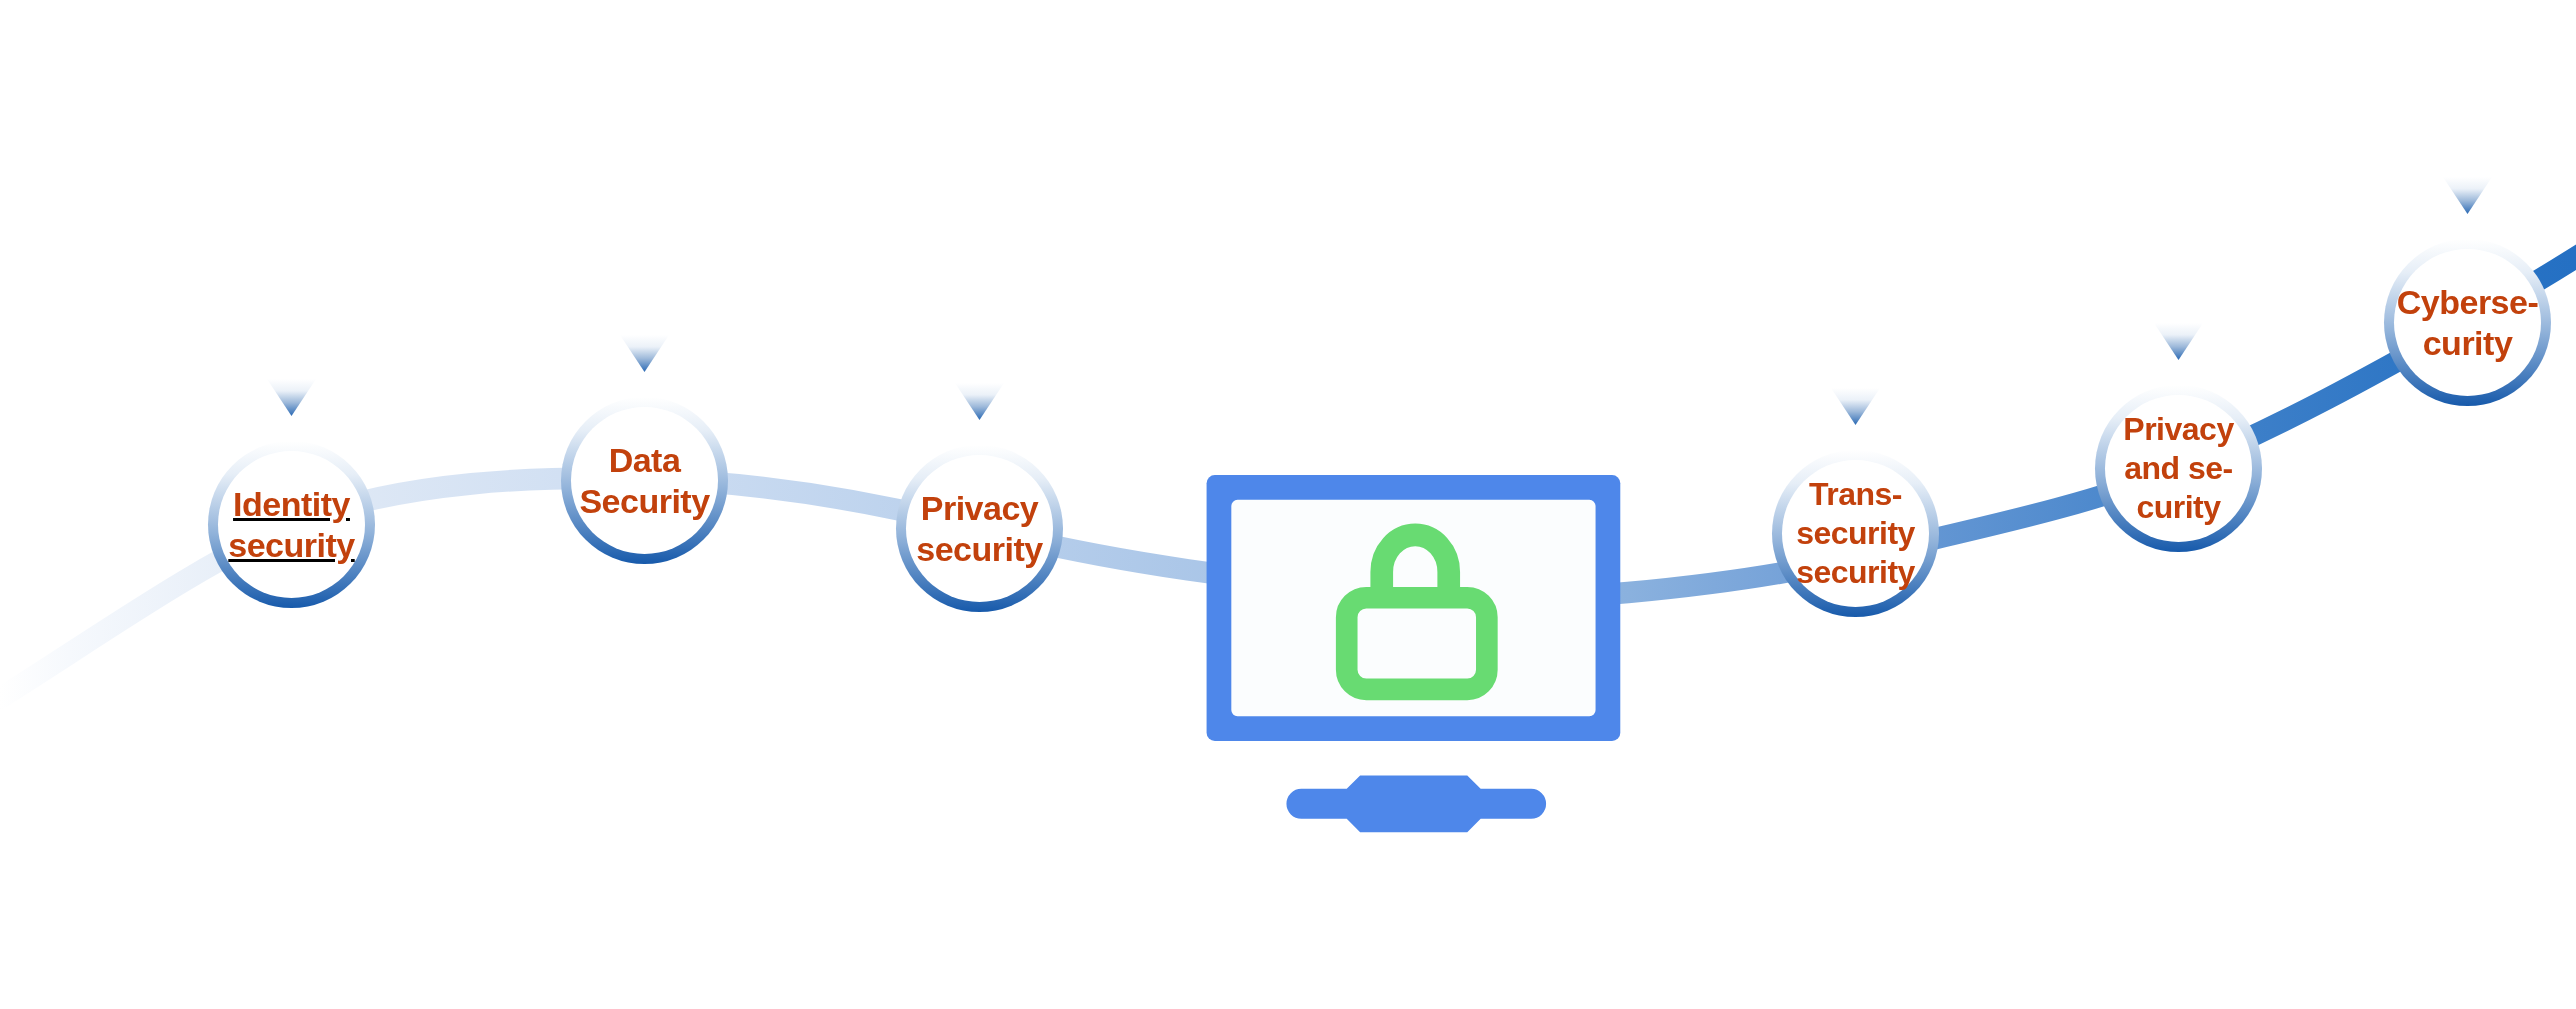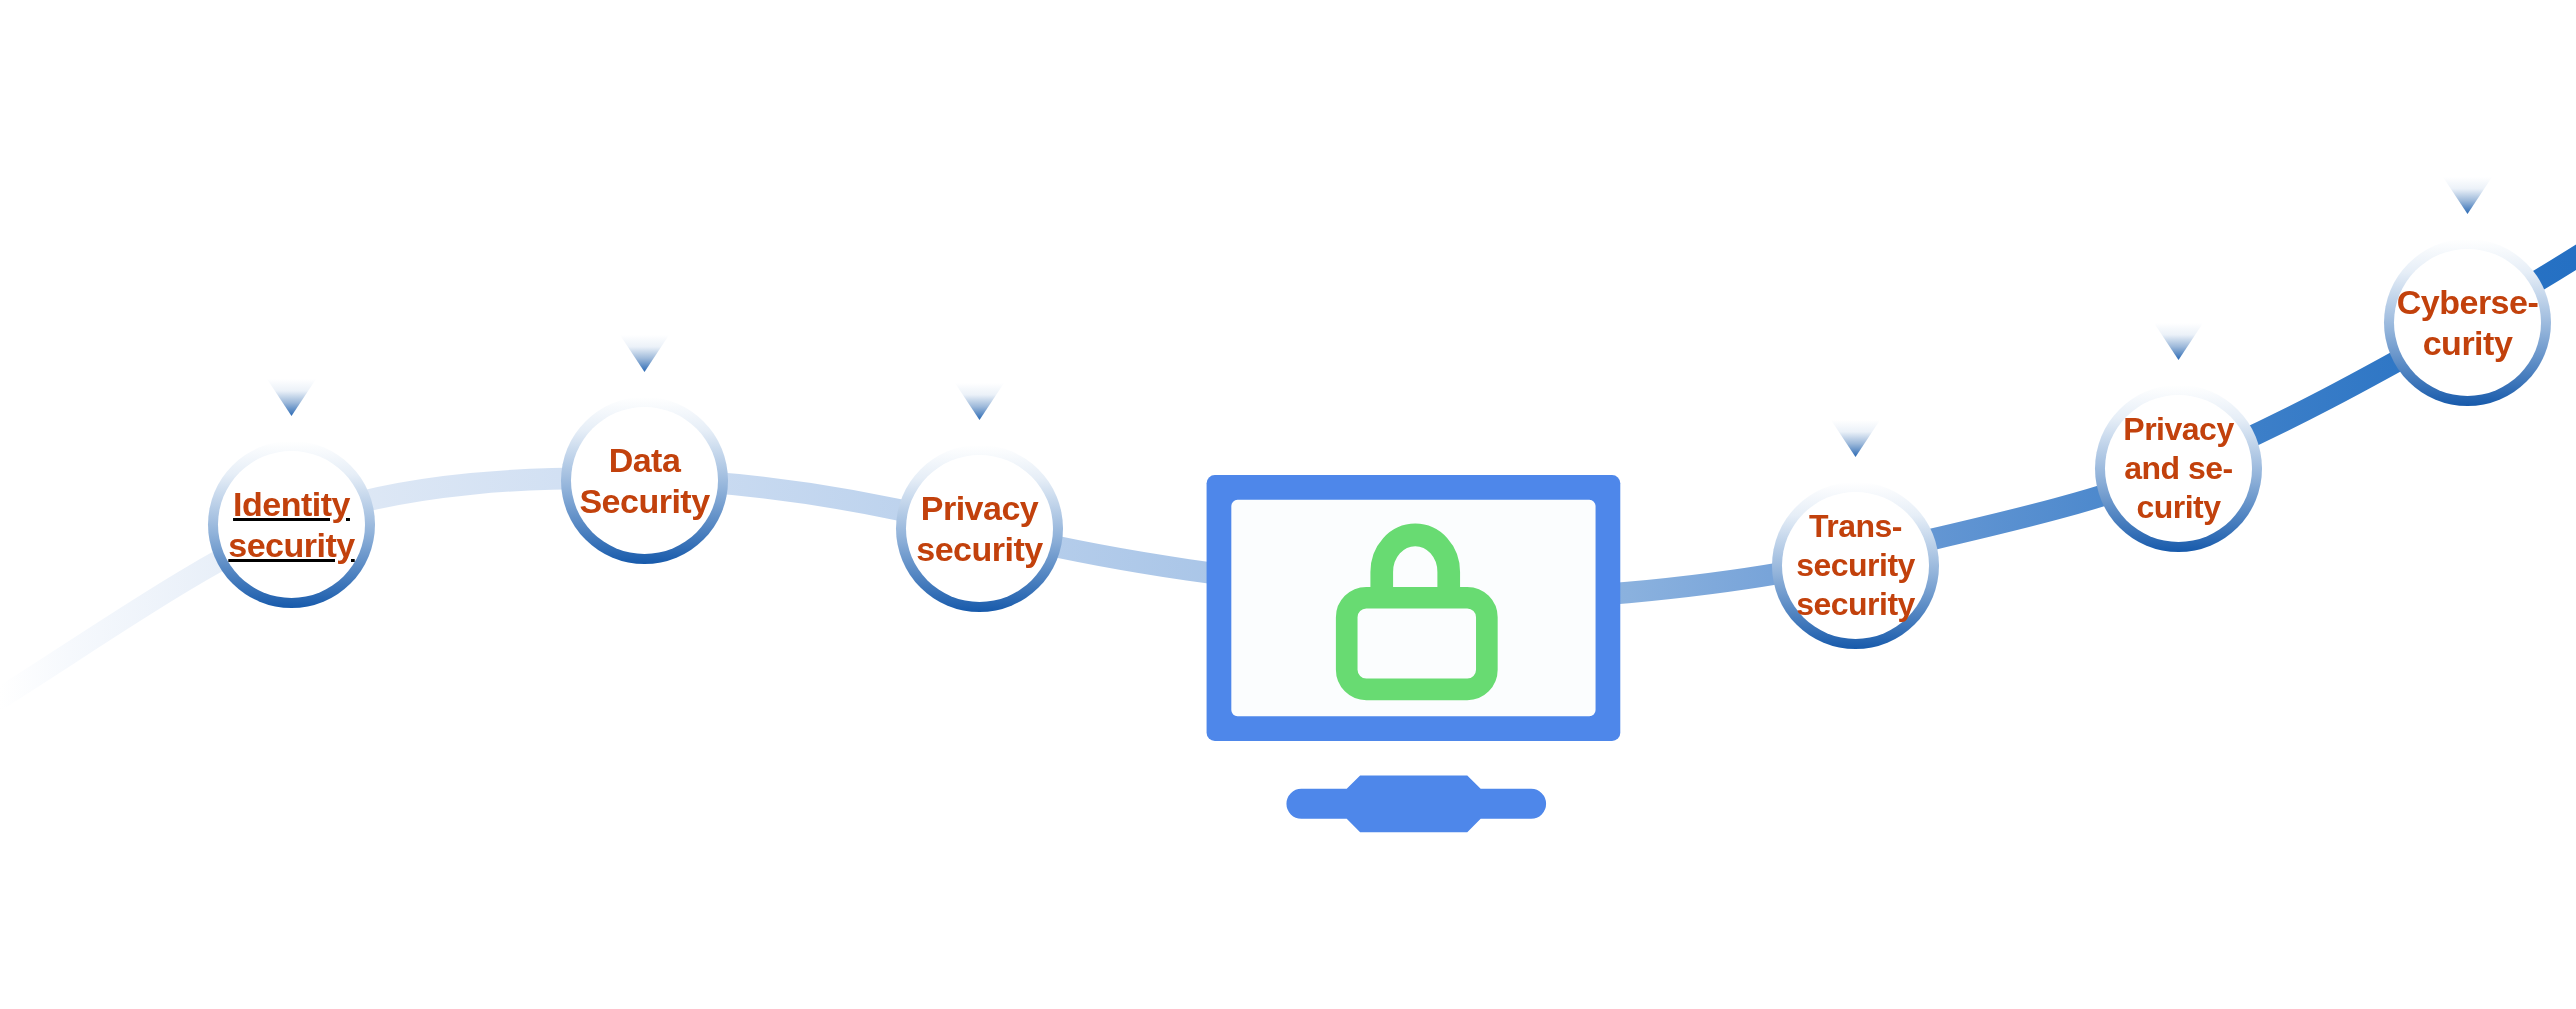--- a/index.html
+++ b/index.html
@@ -108,21 +108,21 @@
   </div>
 
   <div class="node" style="left:896px; top:445px;">
     <div class="marker"></div>
     <div class="inner">
       <div>Privacy</div>
       <div>security</div>
     </div>
   </div>
 
-  <div class="node three" style="left:1772px; top:482px;">
+  <div class="node three" style="left:1772px; top:450px;">
     <div class="marker"></div>
     <div class="inner">
       <div>Trans-</div>
       <div>security</div>
       <div>security</div>
     </div>
   </div>
 
   <div class="node three" style="left:2095px; top:385px;">
     <div class="marker"></div>

